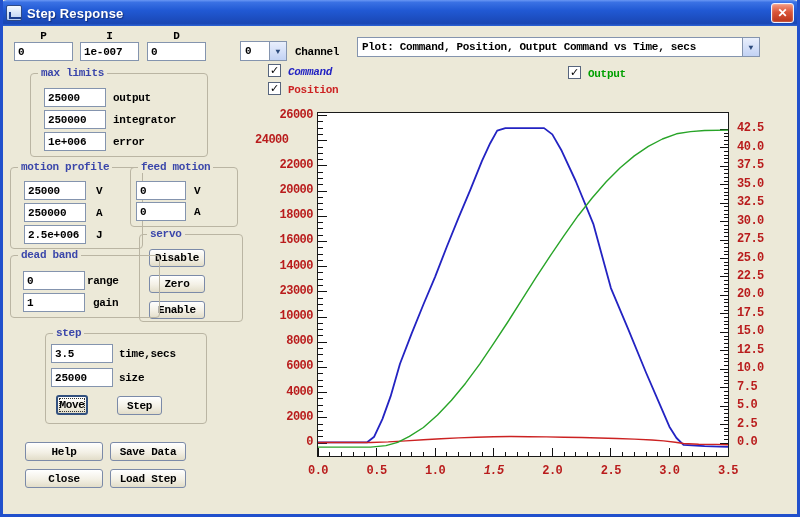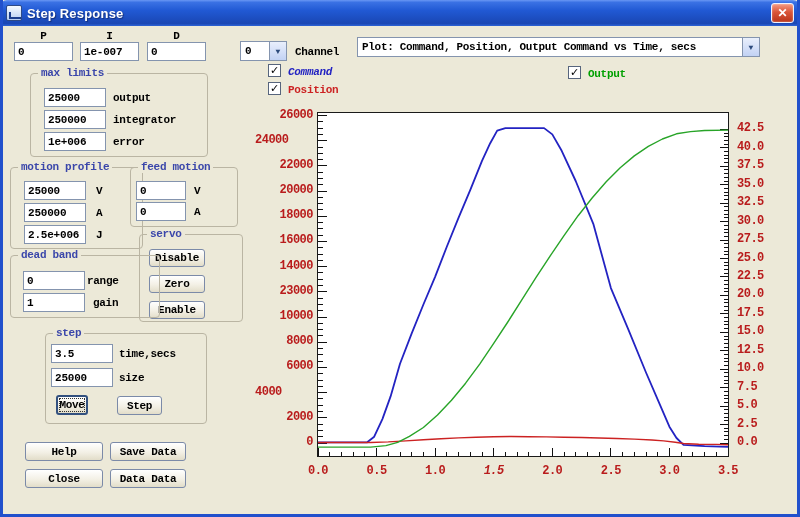--- a/index.html
+++ b/index.html
@@ -144,21 +144,21 @@
     <div class="lbl" style="left:73px;top:14px">time,secs</div>
     <input class="field" style="left: 5px; top: 34px; width: 62px;" value="25000">
     <div class="lbl" style="left:73px;top:38px">size</div>
     <div class="btn default" style="left:10px;top:61px;width:32px;height:20px">Move</div>
     <div class="btn" style="left:71px;top:62px;width:45px;height:19px">Step</div>
   </div>
 
   <div class="btn" style="left:25px;top:442px;width:78px;height:19px">Help</div>
   <div class="btn" style="left:110px;top:442px;width:76px;height:19px">Save Data</div>
   <div class="btn" style="left:25px;top:469px;width:78px;height:19px">Close</div>
-  <div class="btn" style="left:110px;top:469px;width:76px;height:19px">Data Data</div>
+  <div class="btn" style="left:110px;top:469px;width:76px;height:19px">Load Step</div>
 
   <div class="plot">
     <svg id="plot-svg" width="410" height="343" viewBox="0 0 410 343">
         <line x1="0" y1="343" x2="0" y2="335" stroke="#111" stroke-width="1" shape-rendering="crispEdges"></line>
         <line x1="11.714285714285715" y1="343" x2="11.714285714285715" y2="339" stroke="#111" stroke-width="1" shape-rendering="crispEdges"></line>
         <line x1="23.42857142857143" y1="343" x2="23.42857142857143" y2="339" stroke="#111" stroke-width="1" shape-rendering="crispEdges"></line>
         <line x1="35.142857142857146" y1="343" x2="35.142857142857146" y2="339" stroke="#111" stroke-width="1" shape-rendering="crispEdges"></line>
         <line x1="46.85714285714286" y1="343" x2="46.85714285714286" y2="339" stroke="#111" stroke-width="1" shape-rendering="crispEdges"></line>
         <line x1="58.57142857142857" y1="343" x2="58.57142857142857" y2="335" stroke="#111" stroke-width="1" shape-rendering="crispEdges"></line>
         <line x1="70.28571428571429" y1="343" x2="70.28571428571429" y2="339" stroke="#111" stroke-width="1" shape-rendering="crispEdges"></line>
@@ -331,21 +331,21 @@
         <line x1="410" y1="20.072289156626482" x2="406" y2="20.072289156626482" stroke="#111" stroke-width="1" shape-rendering="crispEdges"></line>
         <line x1="410" y1="16.38253012048193" x2="402" y2="16.38253012048193" stroke="#111" stroke-width="1" shape-rendering="crispEdges"></line>
         <polyline points="0.0,329.3 49.2,329.3 56.2,323.7 64.4,306.1 72.6,283.4 82.0,250.7 93.7,220.4 105.4,191.5 117.1,163.8 128.9,133.5 140.6,104.6 152.3,76.8 164.0,47.9 172.2,30.2 179.2,17.6 187.4,15.1 226.1,15.1 234.3,21.4 243.7,37.8 257.7,68.0 275.3,110.8 292.9,175.1 310.4,216.7 328.0,259.5 342.1,292.2 351.4,313.7 358.5,325.0 365.5,331.9 386.6,333.2 410.0,333.8" fill="none" stroke="#2323c2" stroke-width="1.8" stroke-linejoin="round"></polyline>
         <polyline points="0.0,329.5 52.7,329.5 70.3,328.9 87.9,327.9 105.4,326.8 123.0,325.7 140.6,324.9 158.1,324.2 175.7,323.7 193.3,323.5 210.9,323.7 228.4,323.9 246.0,324.2 263.6,324.5 281.1,325.0 298.7,325.5 316.3,326.1 333.9,327.0 345.6,327.9 357.3,329.3 365.5,330.5 380.7,331.2 398.3,331.4 410.0,331.7" fill="none" stroke="#cc2222" stroke-width="1.4" stroke-linejoin="round"></polyline>
         <polyline points="0.0,334.1 52.7,334.1 67.9,332.6 79.7,329.3 91.4,323.4 105.4,314.5 119.5,302.0 133.5,287.2 147.6,270.2 161.7,251.1 175.7,230.4 189.8,209.0 203.8,186.8 217.9,164.7 231.9,143.3 246.0,122.6 260.1,102.7 274.1,85.0 288.2,68.8 302.2,54.8 316.3,42.9 330.3,33.4 344.4,26.0 358.5,20.8 372.5,18.6 386.6,17.5 410.0,17.1" fill="none" stroke="#28a428" stroke-width="1.4" stroke-linejoin="round"></polyline>
       </svg>
   </div>
   <div id="chart-labels" style="position:absolute;inset:0;pointer-events:none;">
       <div class="axis-label" style="left: 255px; top: 435.026px; width: 58px; text-align: right;">0</div>
       <div class="axis-label" style="left: 255px; top: 409.833px; width: 58px; text-align: right;">2000</div>
-      <div class="axis-label" style="left: 255px; top: 384.64px; width: 58px; text-align: left;">4000</div>
+      <div class="axis-label" style="left: 255px; top: 384.64px; width: 58px; text-align: right;">4000</div>
       <div class="axis-label" style="left: 255px; top: 359.447px; width: 58px; text-align: right;">6000</div>
       <div class="axis-label" style="left: 255px; top: 334.254px; width: 58px; text-align: right;">8000</div>
       <div class="axis-label" style="left: 255px; top: 309.062px; width: 58px; text-align: right;">10000</div>
       <div class="axis-label" style="left: 255px; top: 283.869px; width: 58px; text-align: right;">23000</div>
       <div class="axis-label" style="left: 255px; top: 258.676px; width: 58px; text-align: right;">14000</div>
       <div class="axis-label" style="left: 255px; top: 233.483px; width: 58px; text-align: right;">16000</div>
       <div class="axis-label" style="left: 255px; top: 208.29px; width: 58px; text-align: right;">18000</div>
       <div class="axis-label" style="left: 255px; top: 183.098px; width: 58px; text-align: right;">20000</div>
       <div class="axis-label" style="left: 255px; top: 157.905px; width: 58px; text-align: right;">22000</div>
       <div class="axis-label" style="left: 255px; top: 132.712px; width: 58px; text-align: left;">24000</div>

